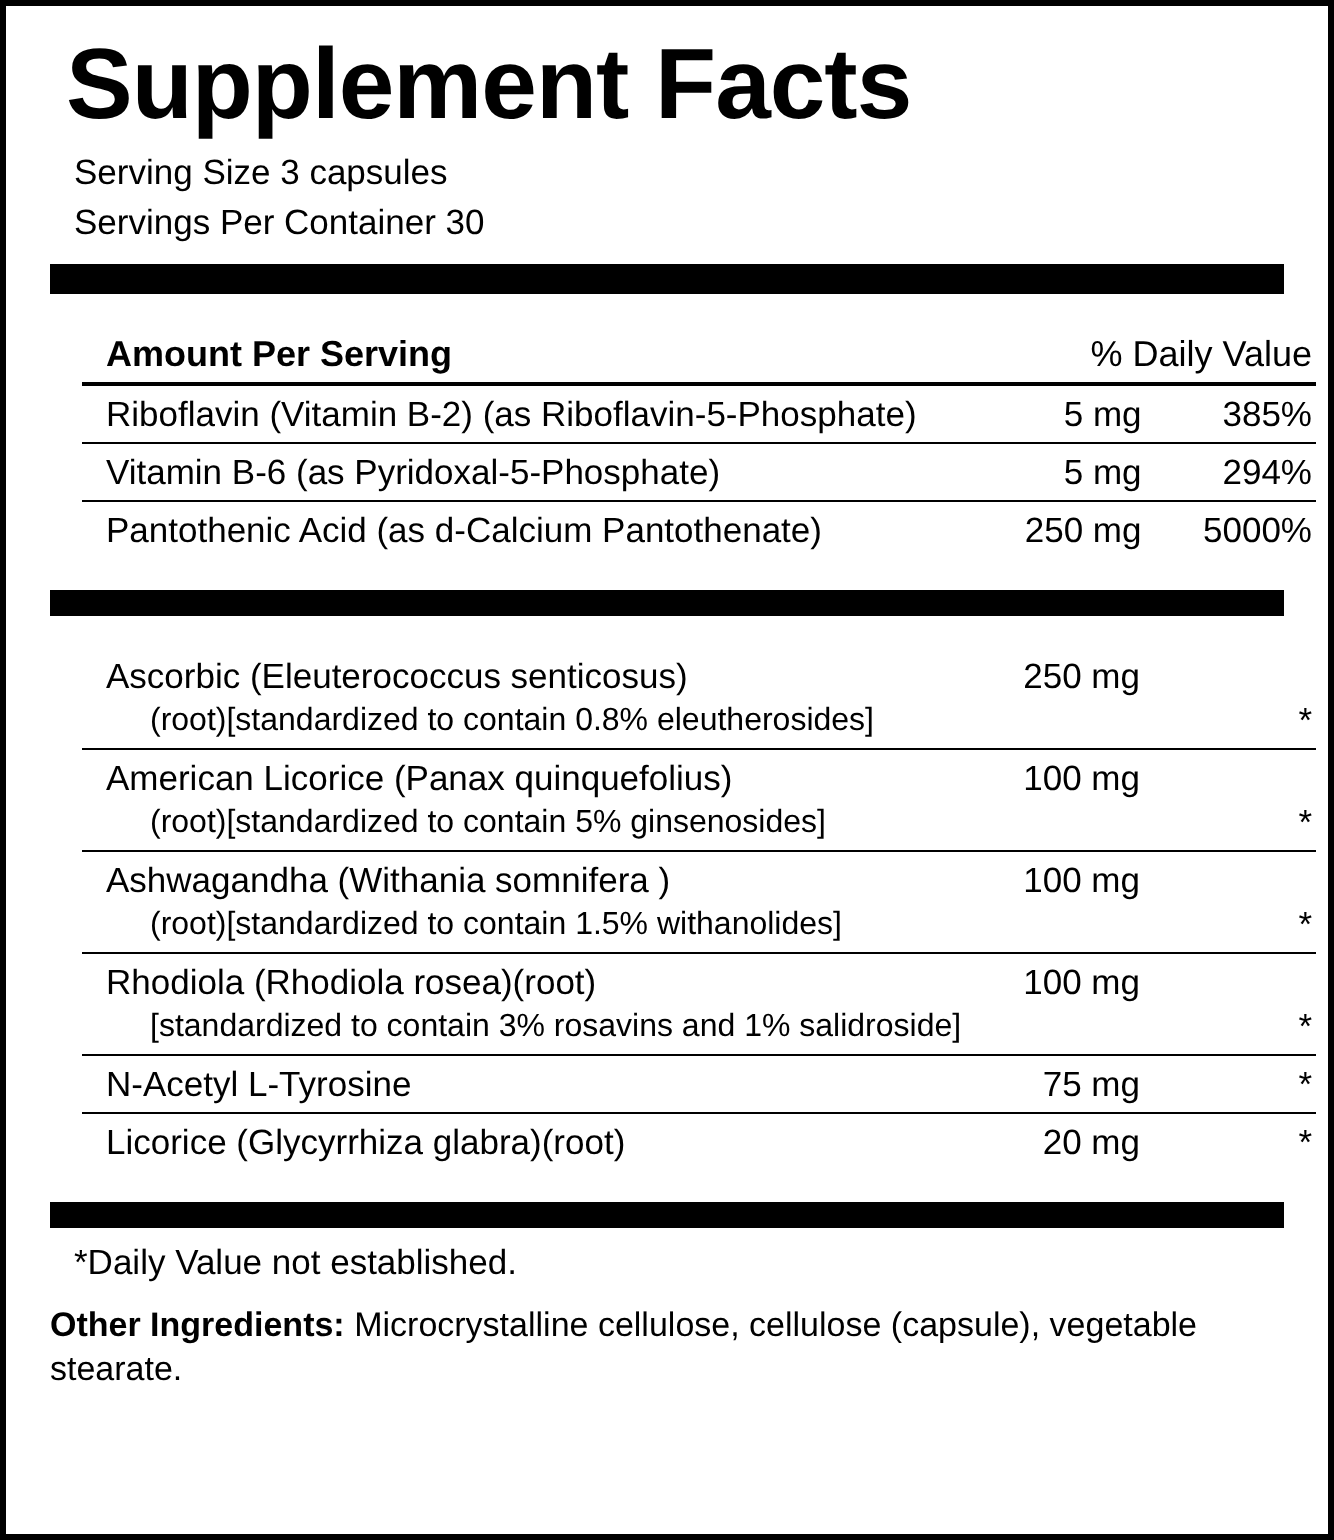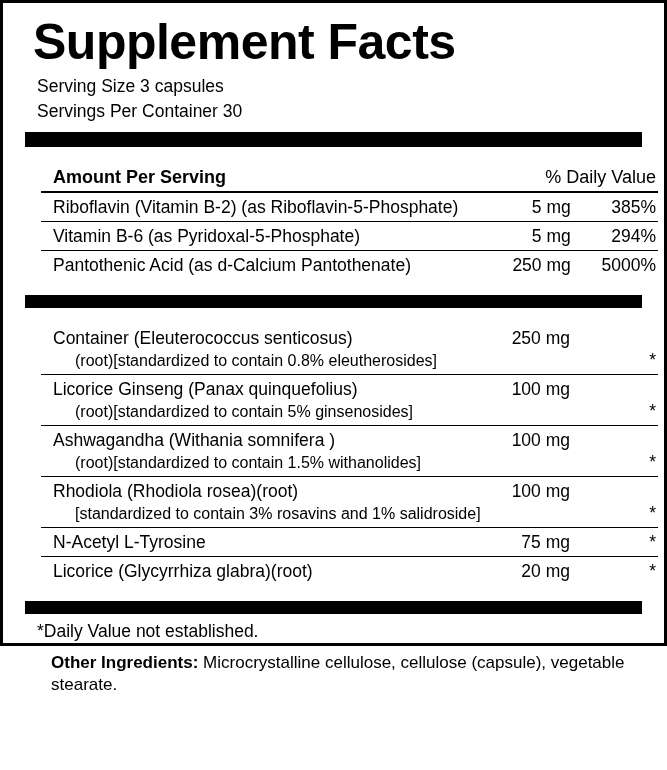--- a/index.html
+++ b/index.html
@@ -10,21 +10,21 @@
   body {
     width: 667px;
     height: 770px;
     font-family: "Liberation Sans", sans-serif;
     color: #000000;
     overflow: hidden;
   }
   #panel {
     position: relative;
     width: 667px;
-    height: 646px;
+    height: 770px;
     border: 3px solid #000;
     background: #fff;
     padding: 10px 22px 0 22px;
   }
   #title {
     font-size: 50px;
     font-weight: bold;
     letter-spacing: -0.5px;
     line-height: 1.02;
     margin: 4px 0 6px 8px;
@@ -101,21 +101,20 @@
   .col-dv { width: 84px; }
   #footnote {
     font-size: 17.5px;
     margin-left: 12px;
     margin-top: 7px;
   }
   #other {
     font-size: 17px;
     margin-top: 10px;
     line-height: 1.3;
-    margin-left: 26px;
   }
   #other b {
     font-weight: bold;
   }
 </style>
 </head>
 <body>
 
 <div id="panel">
 
@@ -175,33 +174,33 @@
 
   <table class="facts">
     <colgroup>
       <col>
       <col class="col-amt">
       <col class="col-dv">
     </colgroup>
     <tbody>
 
       <tr>
-        <td class="nm">Container (Eleuterococcus senticosus)</td>
+        <td class="nm">Ascorbic (Eleuterococcus senticosus)</td>
         <td class="amt">250 mg</td>
         <td class="dv" rowspan="2">*</td>
       </tr>
       <tr>
         <td class="sub" colspan="2">(root)[standardized to contain 0.8% eleutherosides]</td>
       </tr>
       <tr class="rule rule-thin">
           <td colspan="3"></td>
         </tr>
 
       <tr>
-        <td class="nm">Licorice Ginseng (Panax quinquefolius)</td>
+        <td class="nm">American Licorice (Panax quinquefolius)</td>
         <td class="amt">100 mg</td>
         <td class="dv" rowspan="2">*</td>
       </tr>
       <tr>
         <td class="sub" colspan="2">(root)[standardized to contain 5% ginsenosides]</td>
       </tr>
       <tr class="rule rule-thin">
           <td colspan="3"></td>
         </tr>
 

